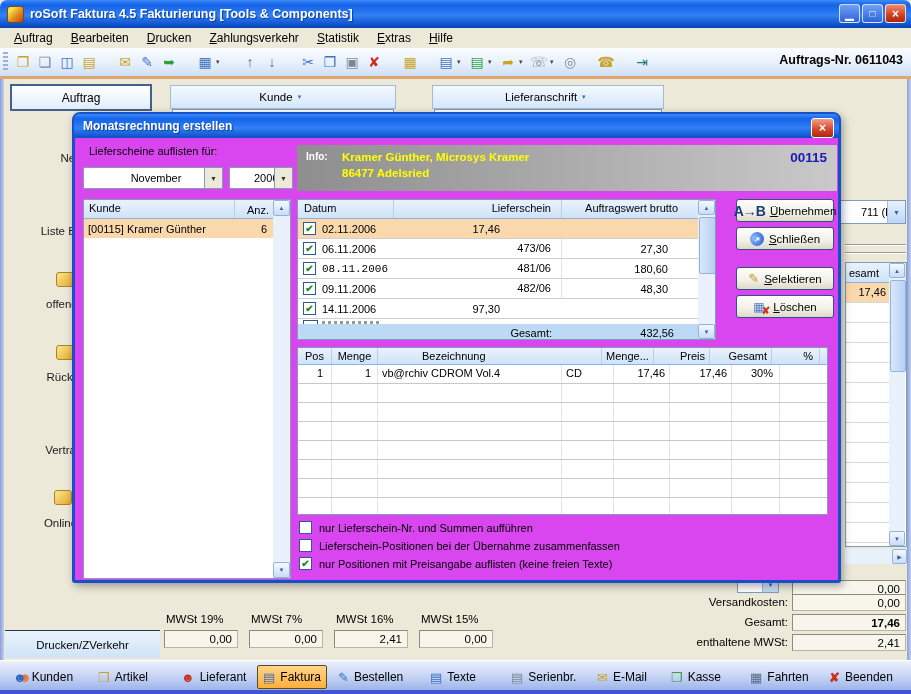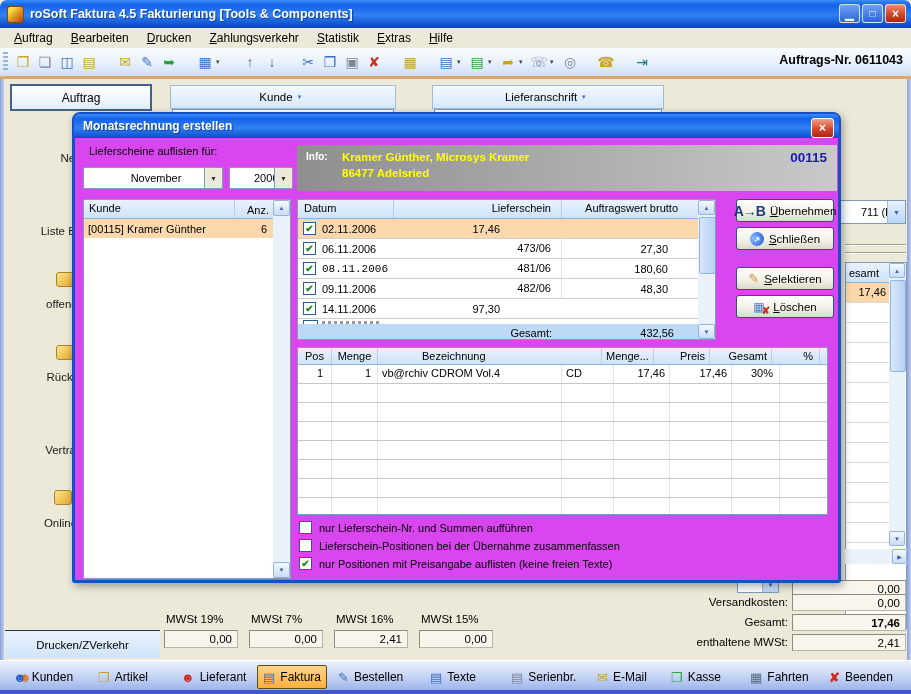--- a/index.html
+++ b/index.html
@@ -228,21 +228,21 @@
   <div class="s side-label" style="left:4px;top:444px;">Vertrags</div>
   <div class="s gold-ico" style="left:54px;top:490px;"></div>
   <div class="s side-label" style="left:4px;top:517px;">Online E</div>
 
   <div class="s combo" style="left:836px;top:200px;width:70px;height:24px;">
     <span class="val">711 (k</span>
     <span class="cbtn xp">▼</span>
   </div>
   <div class="s divline" style="left:845px;top:244px;width:61px;"></div>
   <div class="s divline" style="left:845px;top:252px;width:61px;"></div>
-  <div class="s rt" style="left:845px;top:262px;width:62px;height:367px;">
+  <div class="s rt" style="left:845px;top:262px;width:62px;height:285px;">
     <div class="rt-head">
       <span>esamt</span>
     </div>
     <div class="rrow sel" style="width:44px;">17,46</div>
     <div class="rrow" style="width:44px;"></div>
       <div class="rrow" style="width:44px;"></div>
     <div class="rrow" style="width:44px;"></div>
       <div class="rrow" style="width:44px;"></div>
     <div class="rrow" style="width:44px;"></div>
       <div class="rrow" style="width:44px;"></div>

